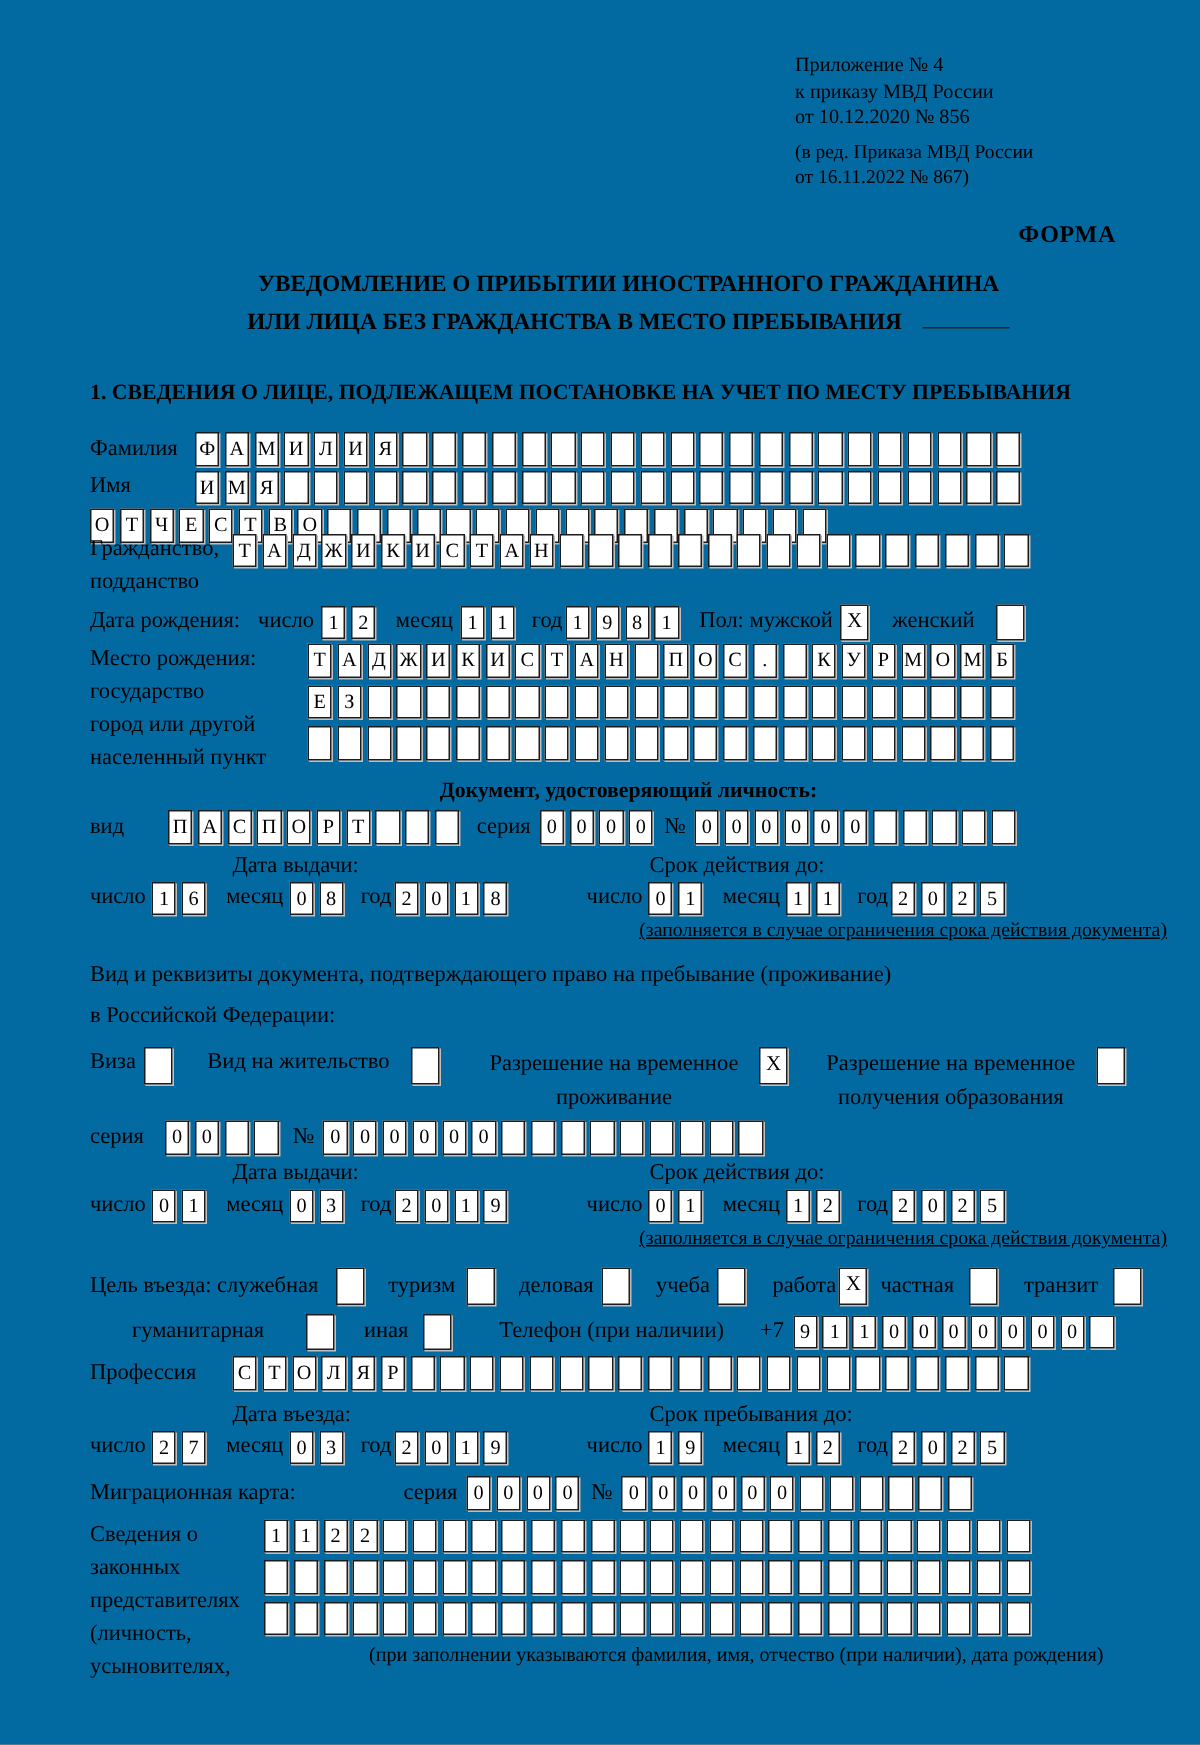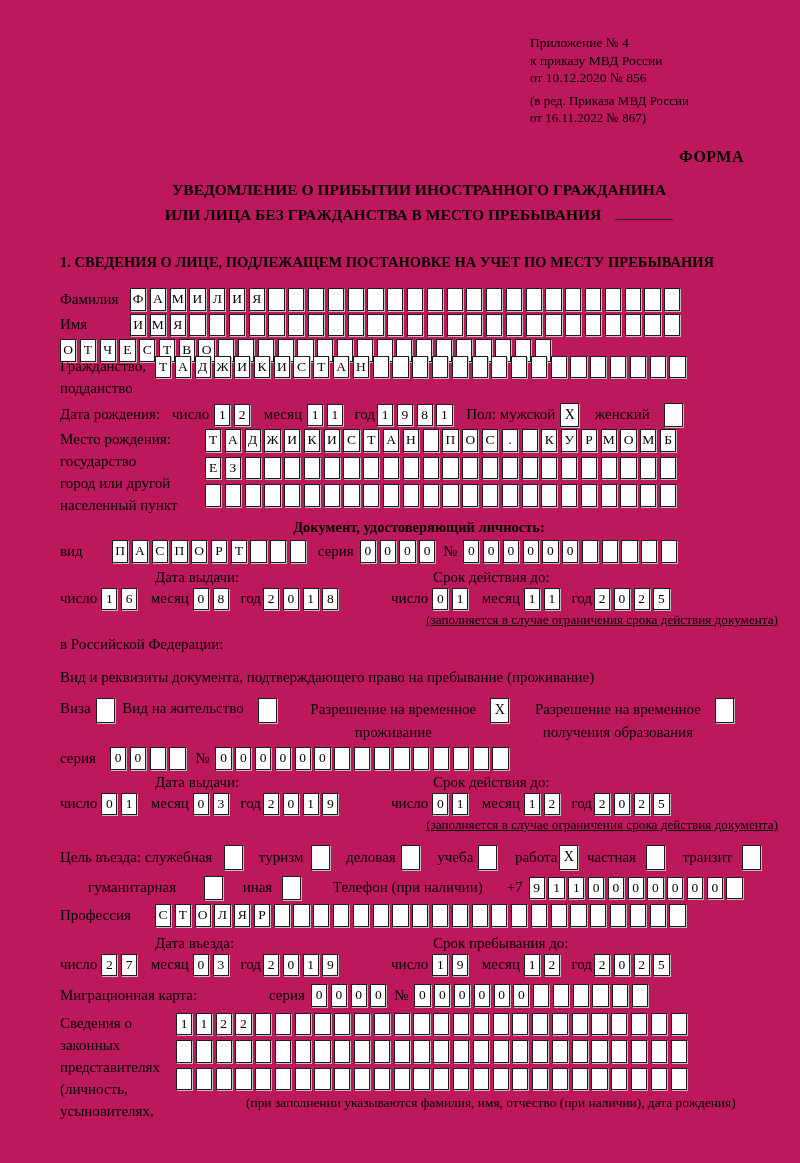--- a/index.html
+++ b/index.html
@@ -1,19 +1,19 @@
 <!DOCTYPE html>
 <html><head>
 <meta charset="utf-8">
 <style>
   * { box-sizing: border-box; margin:0; padding:0; }
   html,body { background:#888; }
   body { font-family:"Liberation Serif","DejaVu Serif",serif; color:#000; }
   .page {
-    width:800px; height:1163px; background:#be185d; margin:0 auto;
+    width:800px; height:1163px; background:#0369a1; margin:0 auto;
     padding:34px 22px 0 60px; position:relative; overflow:hidden;
   }
   
   .hdr { margin-left:auto; width:248px; font-size:13.5px; line-height:1.3; }
   .hdr .ed { margin-top:6px; font-size:13px; }
   .forma { text-align:right; font-weight:bold; font-size:16px; margin:22px 34px 0 0; letter-spacing:.5px; }
   .title { text-align:center; font-weight:bold; font-size:15.5px; line-height:1.6; margin-top:12px; }
   .blank-line { display:inline-block; width:58px; height:14px; border-bottom:1.8px solid #222; margin-left:14px; }
   .sec { font-weight:bold; font-size:14.5px; margin-top:26px; }
 
@@ -26,21 +26,21 @@
   .cell {
     flex:none; width:16.2px; height:22.5px; border:1.6px solid #1c1c1c;
     box-shadow:1px 1px 0 #bfbfbf; margin-right:3.6px; text-align:center;
     line-height:20px; font-size:13.5px; background:#fff;
   }
   .cb .cell { width:19px; height:24.5px; line-height:22px; font-size:14px; }
 
   
   .w70{width:70px} .w95{width:95px} .w137{width:137px} .w145{width:145px} .w116{width:116px} .w52{width:52px} .w50{width:50px} .w95p{width:95px} .w185{width:185px}
 
-  .ml2{margin-left:2px}.ml4{margin-left:4px}.ml5{margin-left:5px}.ml6{margin-left:6px}.ml8{margin-left:8px}.ml10{margin-left:10px}.ml12{margin-left:12px}.ml14{margin-left:14px}.ml16{margin-left:16px}.ml20{margin-left:4px}.ml24{margin-left:24px}.ml28{margin-left:28px}.ml46{margin-left:28px}.ml49{margin-left:49px}
+  .ml2{margin-left:2px}.ml4{margin-left:4px}.ml5{margin-left:5px}.ml6{margin-left:6px}.ml8{margin-left:8px}.ml10{margin-left:10px}.ml12{margin-left:12px}.ml14{margin-left:14px}.ml16{margin-left:16px}.ml20{margin-left:20px}.ml24{margin-left:24px}.ml28{margin-left:28px}.ml46{margin-left:28px}.ml49{margin-left:49px}
 
   .stack > div { margin-top:5px; }
   .stack > div:first-child { margin-top:0; }
 
   .center-head { text-align:center; font-weight:bold; font-size:14.5px; margin-top:3px; }
   .date-labels { display:flex; font-size:15px; margin-top:6px; }
   .date-labels .a { width:373px; padding-left:95px; }
   .note { font-size:13.2px; text-align:right; margin-top:2px;text-decoration:underline; }
 
   .chk-label { text-align:center; font-size:15px; line-height:1.5; }
@@ -401,25 +401,25 @@
     <span class="lbl ml8">год</span>
     <span class="cells ml2">
         <span class="cell">2</span>
         <span class="cell">0</span>
         <span class="cell">2</span>
         <span class="cell">5</span>
       </span>
   </div>
   <div class="note">(заполняется в случае ограничения срока действия документа)</div>
 
+  <div class="line mt12">
+    <span class="lbl">Вид и реквизиты документа, подтверждающего право на пребывание (проживание)</span>
+  </div>
   <div class="line mt6">
     <span class="lbl">в Российской Федерации:</span>
-  </div>
-  <div class="line mt12">
-    <span class="lbl">Вид и реквизиты документа, подтверждающего право на пребывание (проживание)</span>
   </div>
 
   <div class="line top mt10">
     <span class="lbl">Виза</span>
     <span class="cells cb ml5">
         <span class="cell"></span>
       </span>
     <span class="lbl ml20">Вид на жительство</span>
     <span class="cells cb ml14">
         <span class="cell"></span>

